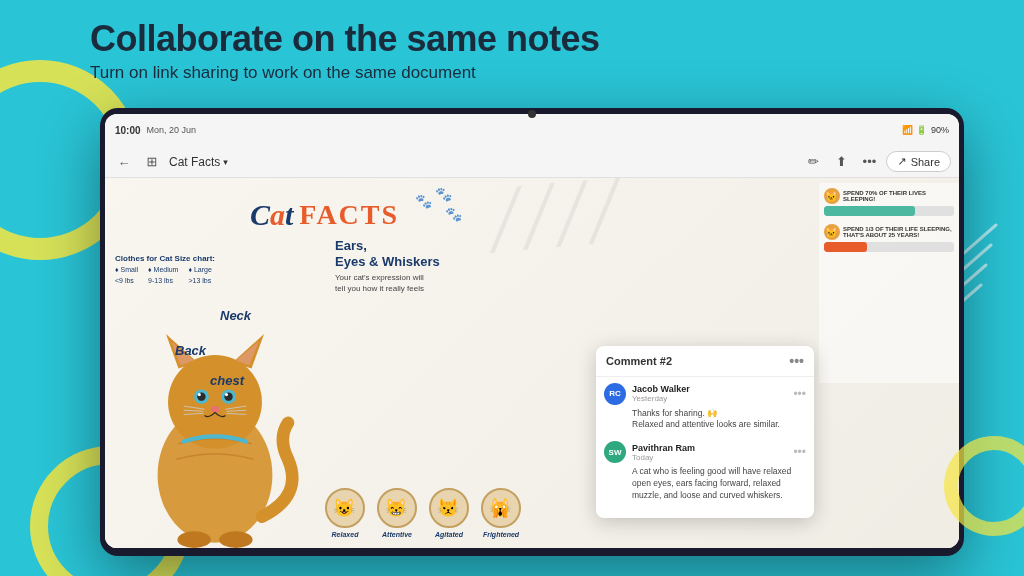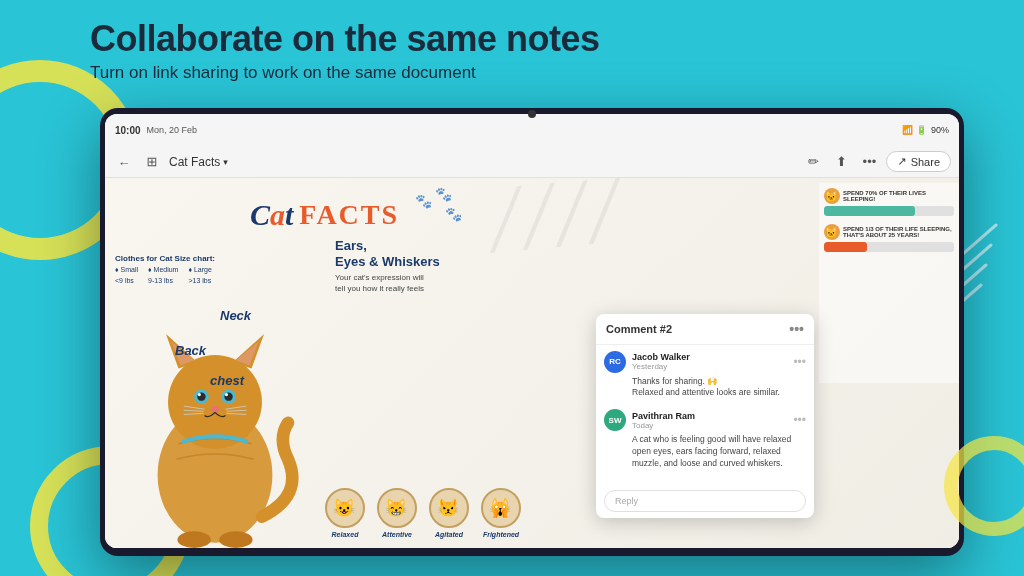--- a/index.html
+++ b/index.html
@@ -439,21 +439,21 @@
   <div class="sub-title">Turn on link sharing to work on the same document</div>
 </div>
 
 <div class="tablet-wrapper">
   <div class="tablet-notch"></div>
   <div class="tablet-screen">
 
     <div class="status-bar">
       <div style="display:flex;gap:6px;align-items:center;">
         <span class="status-time">10:00</span>
-        <span style="font-size:9px;color:#555;">Mon, 20 Feb</span>
+        <span style="font-size:9px;color:#555;">Mon, 20 Jun</span>
       </div>
       <div class="status-icons">
         <span>📶</span>
         <span>🔋</span>
         <span style="font-size:9px;">90%</span>
       </div>
     </div>
 
     <div class="app-toolbar">
       <div class="toolbar-btn">←</div>
@@ -623,23 +623,20 @@
                 <div class="comment-meta">
                   <div class="comment-author-name">Pavithran Ram</div>
                   <div class="comment-time">Today</div>
                 </div>
                 <span class="comment-dots-inline">•••</span>
               </div>
               <div class="comment-text">A cat who is feeling good will have relaxed open eyes, ears facing forward, relaxed muzzle, and loose and curved whiskers.</div>
             </div>
           </div>
 
-          <div class="comment-reply-box">
-            <span>Reply</span>
-          </div>
         </div>
 
       </div>
     </div>
   </div>
 </div>
 
 <div class="deco-circle-br"></div>
 
 </body></html>

